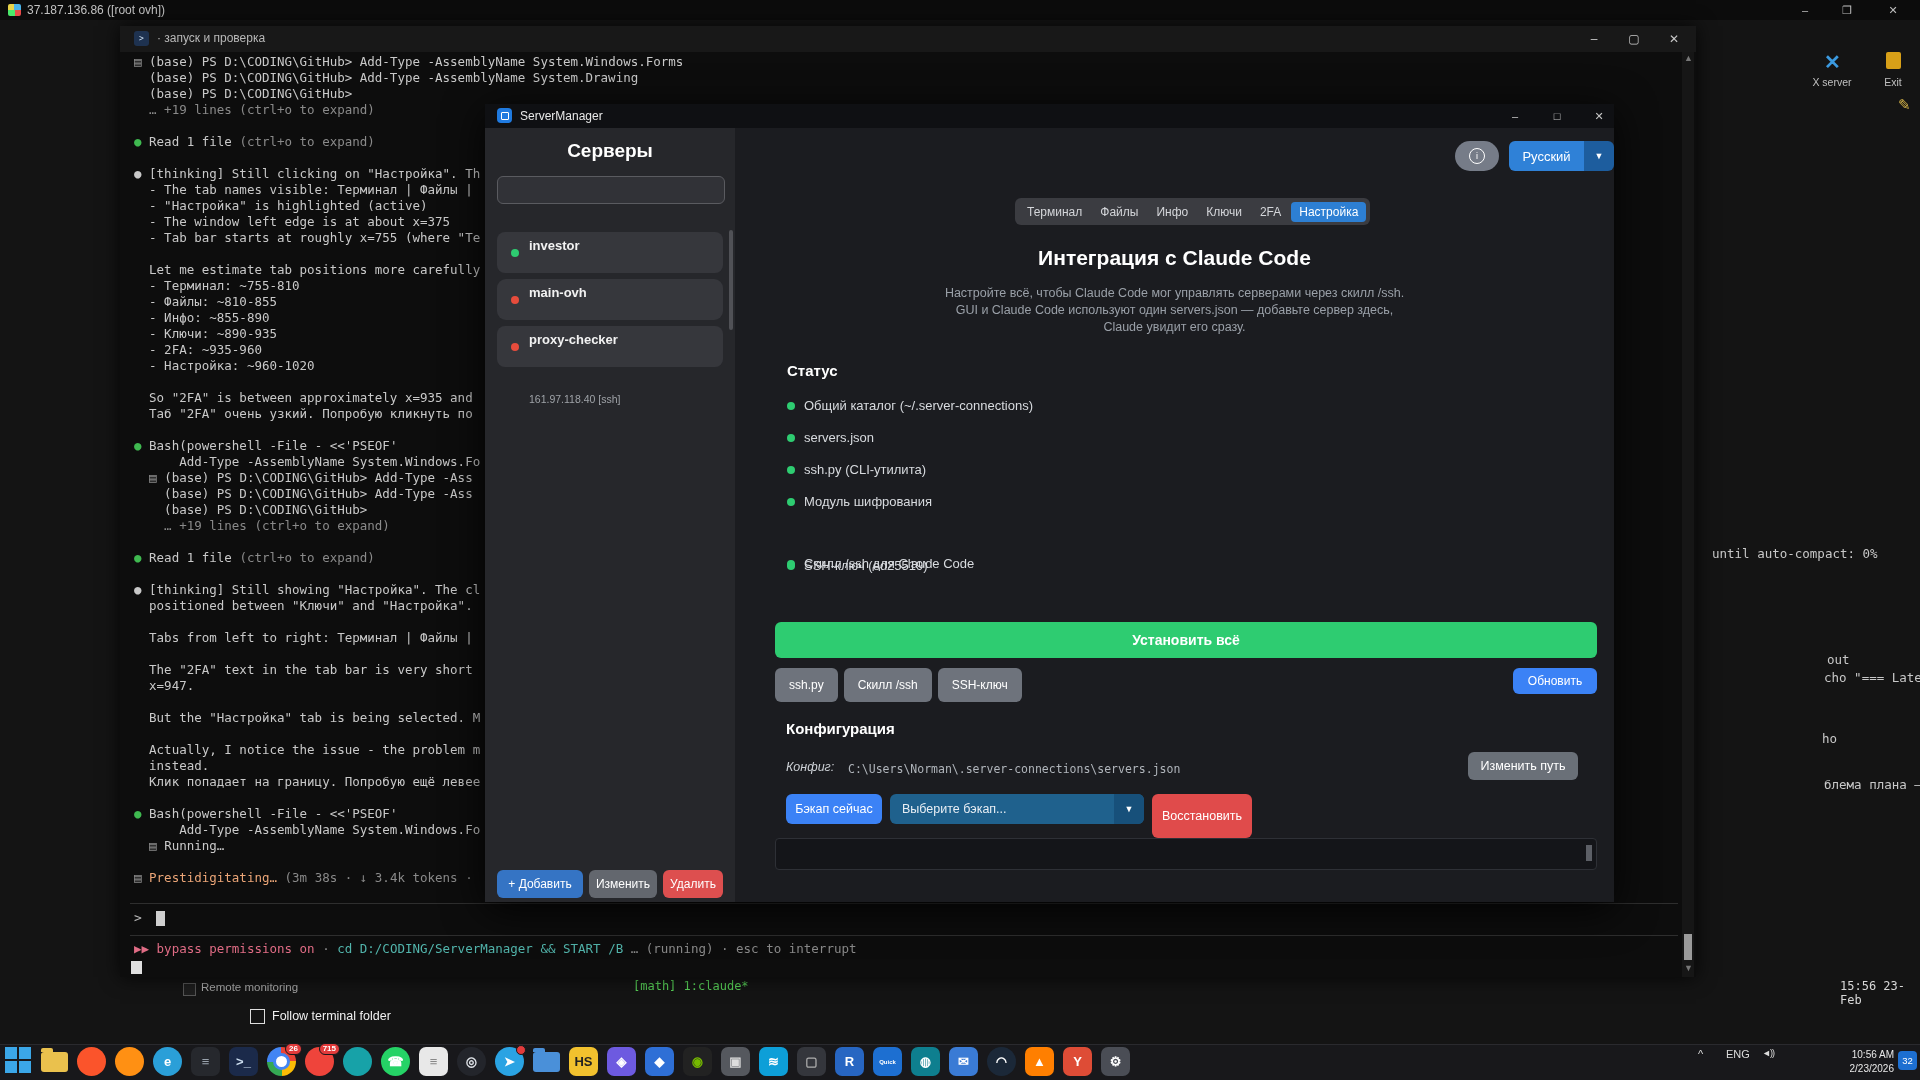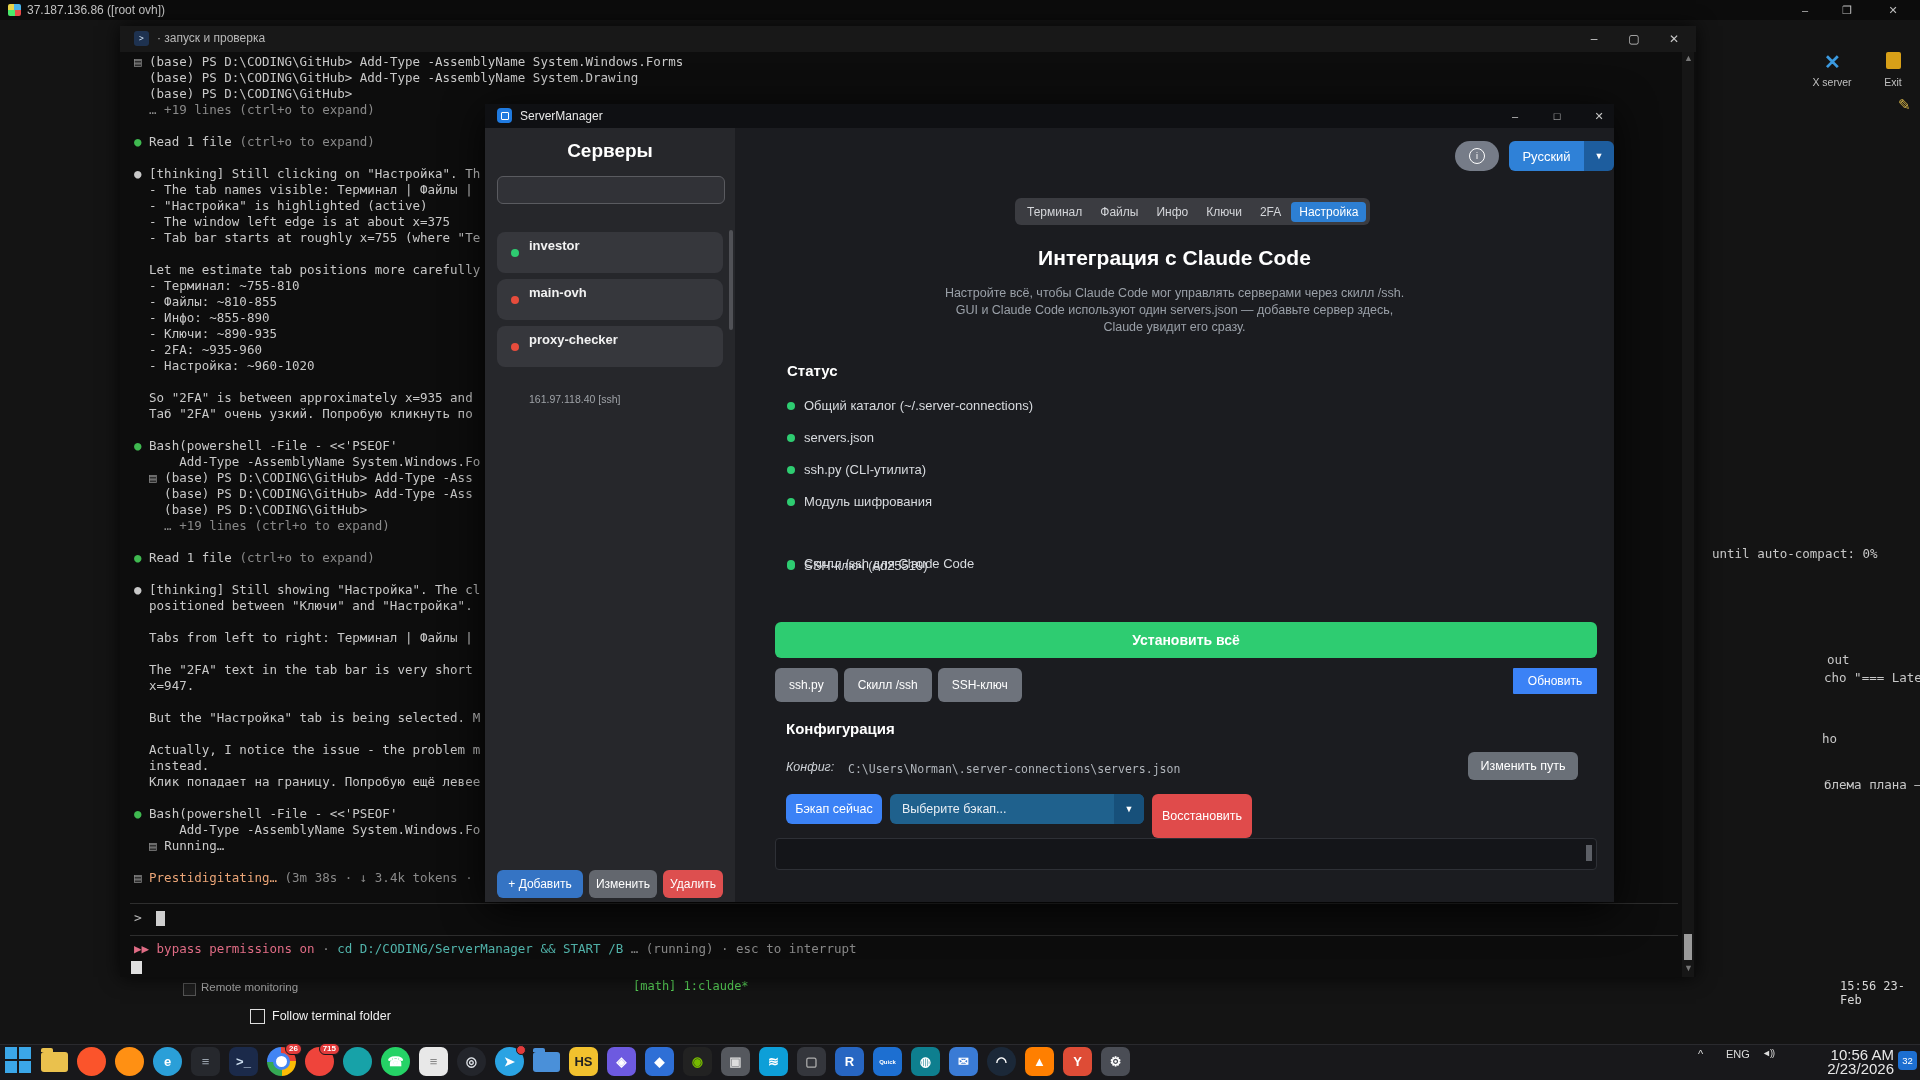--- a/index.html
+++ b/index.html
@@ -127,21 +127,21 @@
   .sm-sub{left:735px;width:879px;text-align:center;font-size:12.5px;color:#9aa0a8;z-index:5;}
   .sm-status-h{left:787px;top:362px;font-size:15px;font-weight:bold;color:#fff;z-index:5;}
   .stitem{left:787px;display:flex;align-items:center;gap:9px;z-index:5;}
   .stitem .gd{width:8px;height:8px;border-radius:50%;background:#2ecc71;}
   .stitem .tx{font-size:13px;color:#d8dbdf;}
   .sm-install{left:775px;top:622px;width:822px;height:36px;background:#2ecc71;border-radius:6px;color:#fff;
       font-size:14px;font-weight:bold;display:flex;align-items:center;justify-content:center;z-index:5;}
   #smallbtns{left:775px;top:668px;display:flex;gap:6px;z-index:5;}
   .graybtn{height:34px;padding:0 14px;background:#6e737c;border-radius:6px;color:#fff;font-size:12px;
       display:flex;align-items:center;justify-content:center;}
-  .sm-refresh{left:1513px;top:668px;width:84px;height:26px;background:#3b82f6;border-radius:1px;color:#fff;
+  .sm-refresh{left:1513px;top:668px;width:84px;height:26px;background:#3b82f6;border-radius:6px;color:#fff;
       font-size:12px;display:flex;align-items:center;justify-content:center;z-index:5;}
   .sm-config-h{left:786px;top:720px;font-size:15px;font-weight:bold;color:#fff;z-index:5;}
   .sm-cfg-lbl{left:786px;top:760px;font-size:12.5px;color:#ccd0d5;z-index:5;font-style:italic;}
   .sm-cfg-path{left:848px;top:762px;font-size:11.5px;color:#b0b5bb;z-index:5;}
   .sm-chpath{left:1468px;top:752px;width:110px;background:#6a7078;z-index:5;}
   .sm-bnow{left:786px;top:794px;width:96px;height:30px;background:#3b82f6;}
   .sm-select{left:890px;top:794px;width:254px;height:30px;background:#1f618d;border-radius:6px;display:flex;z-index:5;}
   .sm-select .val{flex:1;color:#e8eef4;font-size:12.5px;display:flex;align-items:center;padding-left:12px;}
   .sm-select .chev{width:30px;background:#17507a;border-radius:0 6px 6px 0;color:#fff;font-size:9px;
       display:flex;align-items:center;justify-content:center;}
@@ -159,21 +159,21 @@
   .tbi.chrome::after{content:"";width:11px;height:11px;border-radius:50%;background:#fff;border:3px solid #4285f4;position:absolute;}
   .tb-start{width:27px;height:27px;background-image:linear-gradient(#3ba7e8,#3ba7e8),linear-gradient(#3ba7e8,#3ba7e8),
       linear-gradient(#3ba7e8,#3ba7e8),linear-gradient(#3ba7e8,#3ba7e8);
       background-size:12px 12px;background-position:0 0,14px 0,0 14px,14px 14px;background-repeat:no-repeat;flex:none;position:relative;}
   .tb-folder{width:27px;height:20px;border-radius:3px;position:relative;margin-top:5px;flex:none;}
   .tb-folder::before{content:"";position:absolute;top:-4px;left:0;width:12px;height:4px;border-radius:2px 2px 0 0;background:inherit;}
   .badge{position:absolute;top:-4px;right:-6px;background:#e23b3b;color:#fff;font-size:8px;font-weight:bold;
       padding:1px 3px;border-radius:7px;border:1px solid #18181b;line-height:1;}
   .dotbadge{position:absolute;top:-2px;right:-2px;width:8px;height:8px;border-radius:50%;background:#e23b3b;border:1px solid #18181b;}
   .tray{top:1048px;color:#ddd;font-size:11px;z-index:11;}
-  .clock{left:1812px;top:1048px;width:82px;text-align:right;color:#e8e8e8;font-size:15px;line-height:14px;z-index:11;}
+  .clock{left:1812px;top:1048px;width:82px;text-align:right;color:#e8e8e8;font-size:10px;line-height:14px;z-index:11;}
   .notif{left:1898px;top:1051px;width:19px;height:19px;background:#1d6fd1;border-radius:4px;color:#fff;font-size:9.5px;
       display:flex;align-items:center;justify-content:center;z-index:11;}
 </style>
 </head>
 <body>
 
 <div class="abs mx-body"></div>
 
 <div class="abs mx-titlebar">
   <div class="abs mx-appicon"></div>

